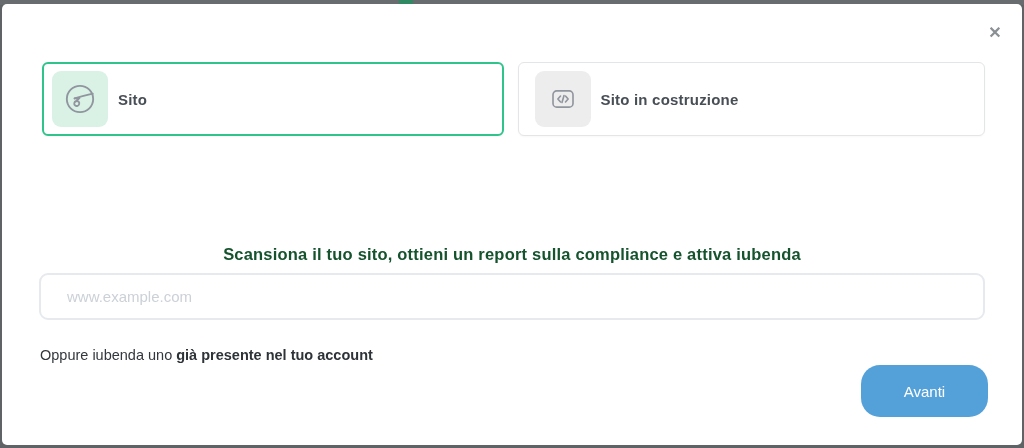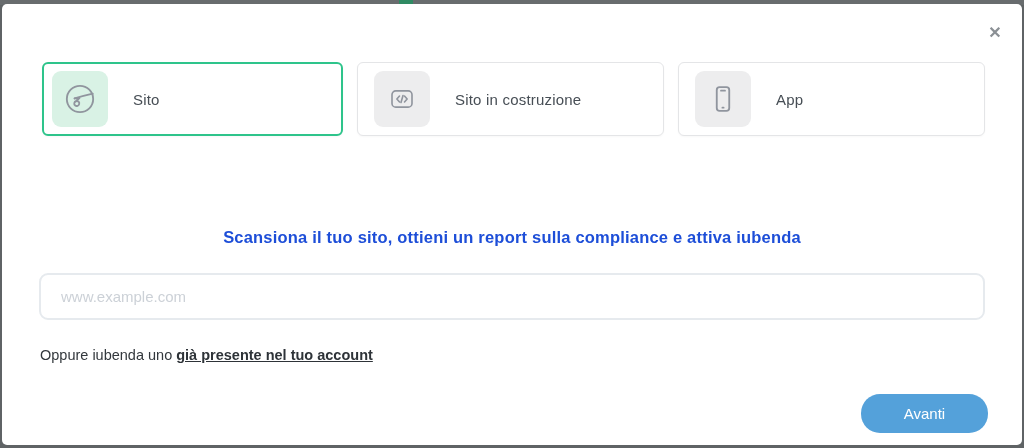--- a/index.html
+++ b/index.html
@@ -52,55 +52,54 @@
   .tile {
     width: 56px; height: 56px;
     border-radius: 9px;
     background: #ededee;
     display: flex; align-items: center; justify-content: center;
     flex-shrink: 0;
   }
   .card.selected .tile { background: #d9f2e5; }
   .tile svg { stroke: #90959e; fill: none; stroke-width: 1.3; stroke-linecap: round; stroke-linejoin: round; }
   .card-label {
-    margin-left: 25px;
-    font-size: 15px; font-weight: normal; color: #474e55;
+    margin-left: 10px;
+    font-size: 15px; font-weight: bold; color: #474e55;
     letter-spacing: 0.2px;
   }
   .scan-heading {
-    position: absolute; top: 224px; left: 0; right: 0;
+    position: absolute; top: 241px; left: 0; right: 0;
     text-align: center;
-    font-size: 16.5px; font-weight: bold; color: #1d4ed8;
+    font-size: 16.5px; font-weight: bold; color: #14532d;
     letter-spacing: 0.2px;
   }
   .url-input {
     position: absolute; top: 269px; left: 37px; right: 37px;
     height: 47px;
     border: 2px solid #e6eaee;
     border-radius: 9px;
-    padding: 0 20px;
+    padding: 0 26px;
     font-size: 15px; color: #3a4046;
     font-family: "Liberation Sans", sans-serif;
     outline: none;
   }
   .url-input::placeholder { color: #ccd1d7; }
   .choose-row {
     position: absolute; top: 343px; left: 38px;
     font-size: 14.5px; color: #33383d;
   }
   .choose-link {
     font-weight: bold;
-    text-decoration: underline;
     color: #2e3338;
     margin-left: 4px;
     cursor: pointer;
   }
   .next-btn {
-    position: absolute; right: 34px; bottom: 12px;
-    width: 127px; height: 39px;
+    position: absolute; right: 34px; bottom: 28px;
+    width: 127px; height: 52px;
     border: none; border-radius: 19px;
     background: #54a1da;
     color: #ffffff; font-size: 15px;
     font-family: "Liberation Sans", sans-serif;
     cursor: pointer;
   }
 </style>
 </head>
 <body>
 
@@ -130,30 +129,20 @@
         <svg width="30" height="30" viewBox="0 0 24 24">
           <rect x="4" y="5.5" width="16" height="13" rx="3"></rect>
           <path d="M10 9.6 L 7.9 12 L 10 14.4"></path>
           <path d="M14 9.6 L 16.1 12 L 14 14.4"></path>
           <path d="M12.8 9.2 L 11.2 14.8"></path>
         </svg>
       </span>
       <span class="card-label">Sito in costruzione</span>
     </div>
 
-    <div class="card">
-      <span class="tile">
-        <svg width="34" height="34" viewBox="0 0 24 24">
-          <rect x="7.6" y="3.6" width="8.8" height="16.8" rx="2"></rect>
-          <path d="M10.6 6.1 L 13.4 6.1"></path>
-          <path d="M11.6 18.1 L 12.4 18.1"></path>
-        </svg>
-      </span>
-      <span class="card-label">App</span>
-    </div>
 
   </div>
 
   <h2 class="scan-heading">Scansiona il tuo sito, ottieni un report sulla compliance e attiva iubenda</h2>
 
   <input class="url-input" type="text" placeholder="www.example.com" style="">
 
   <p class="choose-row">
     <span>Oppure iubenda uno</span><a class="choose-link">già presente nel tuo account</a>
   </p>

